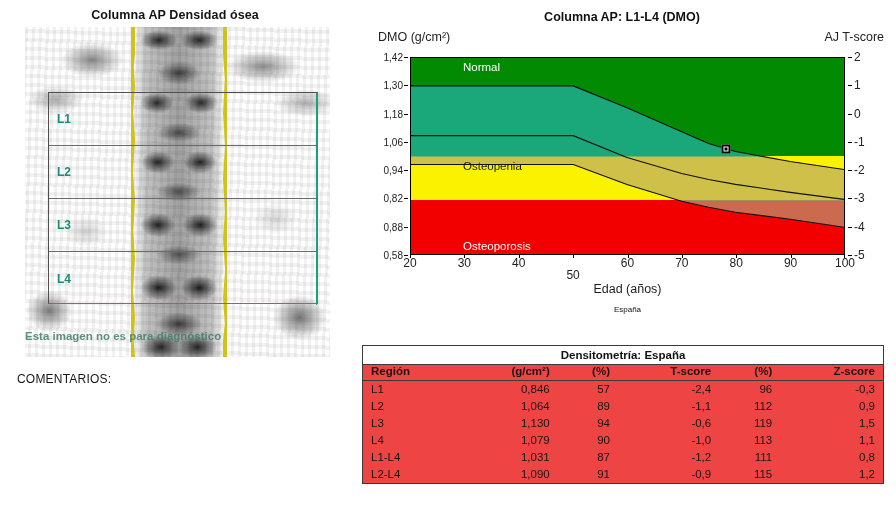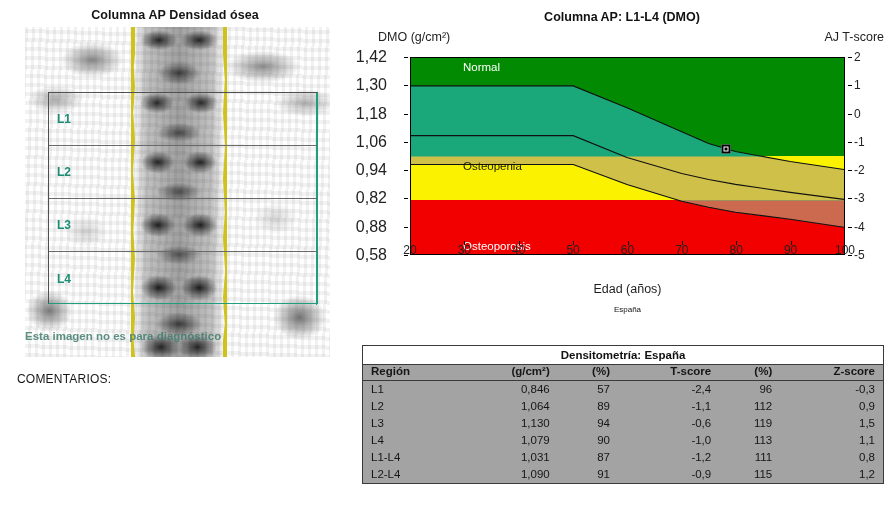--- a/index.html
+++ b/index.html
@@ -119,29 +119,29 @@
     position:absolute;left:48px;top:57px;width:435px;height:198px;
     border:1px solid #000;box-sizing:border-box;overflow:hidden;background:#e00000;
   }
   .band{position:absolute;left:0;width:100%;}
   
   #zone-normal{top:0;height:50%;background:#028b02;}
   #zone-osteopenia{top:50%;height:22.3%;background:#fbf200;}
   #zone-osteoporosis{top:72.3%;height:27.7%;background:#f20000;}
   
   .ribbon{position:absolute;inset:0;}
-  #x-ticks{position:absolute;left:48px;top:241px;width:435px;height:18px;}
+  #x-ticks{position:absolute;left:48px;top:254px;width:435px;height:18px;}
   #x-ticks span{
     position:absolute;top:2px;transform:translateX(-50%);
     font-size:12px;color:#222;
   }
   #y-left-ticks{position:absolute;left:0;top:57px;width:46px;height:198px;}
   #y-left-ticks span{
-    position:absolute;right:21px;transform:translateY(-50%);
-    font-size:16px;color:#222;white-space:nowrap;
+    position:absolute;right:5px;transform:translateY(-50%);
+    font-size:10px;color:#222;white-space:nowrap;
   }
   #y-right-ticks{position:absolute;left:486px;top:57px;width:40px;height:198px;}
   #y-right-ticks span{
     position:absolute;left:6px;transform:translateY(-50%);
     font-size:12px;color:#222;
   }
   .tickmark{position:absolute;background:#000;}
   #x-axis-label{
     position:absolute;left:48px;top:282px;width:435px;text-align:center;
     font-size:12.5px;color:#1d1d1d;
@@ -162,21 +162,21 @@
   #datapoint::after{
     content:"";position:absolute;left:1px;top:1px;right:1px;bottom:1px;background:#000;
   }
 
   
   #table-panel{left:362px;top:345px;width:522px;height:172px;}
   table{
     border-collapse:collapse;width:522px;
     font-size:11.5px;color:#161616;
     border:1px solid #3a3a3a;
-    background:#a3a3a3;
+    background:#ef4444;
   }
   caption{
     caption-side:top;font-size:11.5px;font-weight:bold;padding:3px 0 3px 0;
     border:1px solid #3a3a3a;border-bottom:none;background:#fff;color:#111;
   }
   thead th{
     font-weight:bold;padding:0 8px;line-height:13px;vertical-align:bottom;
     text-align:right;
   }
   thead th.region{text-align:left;}
@@ -298,21 +298,21 @@
     <div id="datapoint" title="78 / -1.2" style="left: 315.375px; top: 90.5143px;"></div>
   </div>
 
   <div id="x-ticks">
       <span style="left: 0px;">20</span>
       <div class="tickmark" style="left: 0px; top: 0px; width: 1px; height: 4px;"></div>
       <span style="left: 54.375px;">30</span>
       <div class="tickmark" style="left: 54.375px; top: 0px; width: 1px; height: 4px;"></div>
       <span style="left: 108.75px;">40</span>
       <div class="tickmark" style="left: 108.75px; top: 0px; width: 1px; height: 4px;"></div>
-      <span style="left: 163.125px;">50</span>
+      <span style="left: 163.125px; margin-top: 12px;">50</span>
       <div class="tickmark" style="left: 163.125px; top: 0px; width: 1px; height: 4px;"></div>
       <span style="left: 217.5px;">60</span>
       <div class="tickmark" style="left: 217.5px; top: 0px; width: 1px; height: 4px;"></div>
       <span style="left: 271.875px;">70</span>
       <div class="tickmark" style="left: 271.875px; top: 0px; width: 1px; height: 4px;"></div>
       <span style="left: 326.25px;">80</span>
       <div class="tickmark" style="left: 326.25px; top: 0px; width: 1px; height: 4px;"></div>
       <span style="left: 380.625px;">90</span>
       <div class="tickmark" style="left: 380.625px; top: 0px; width: 1px; height: 4px;"></div>
       <span style="left: 435px;">100</span>

